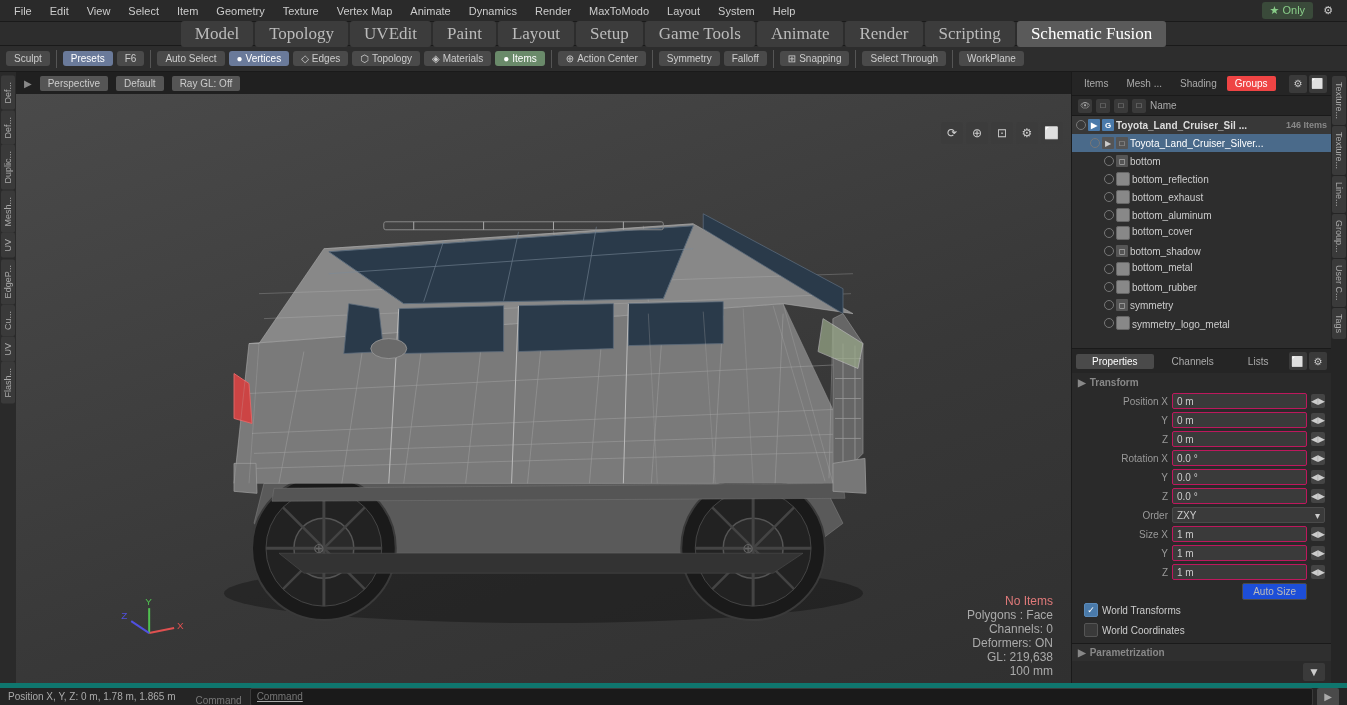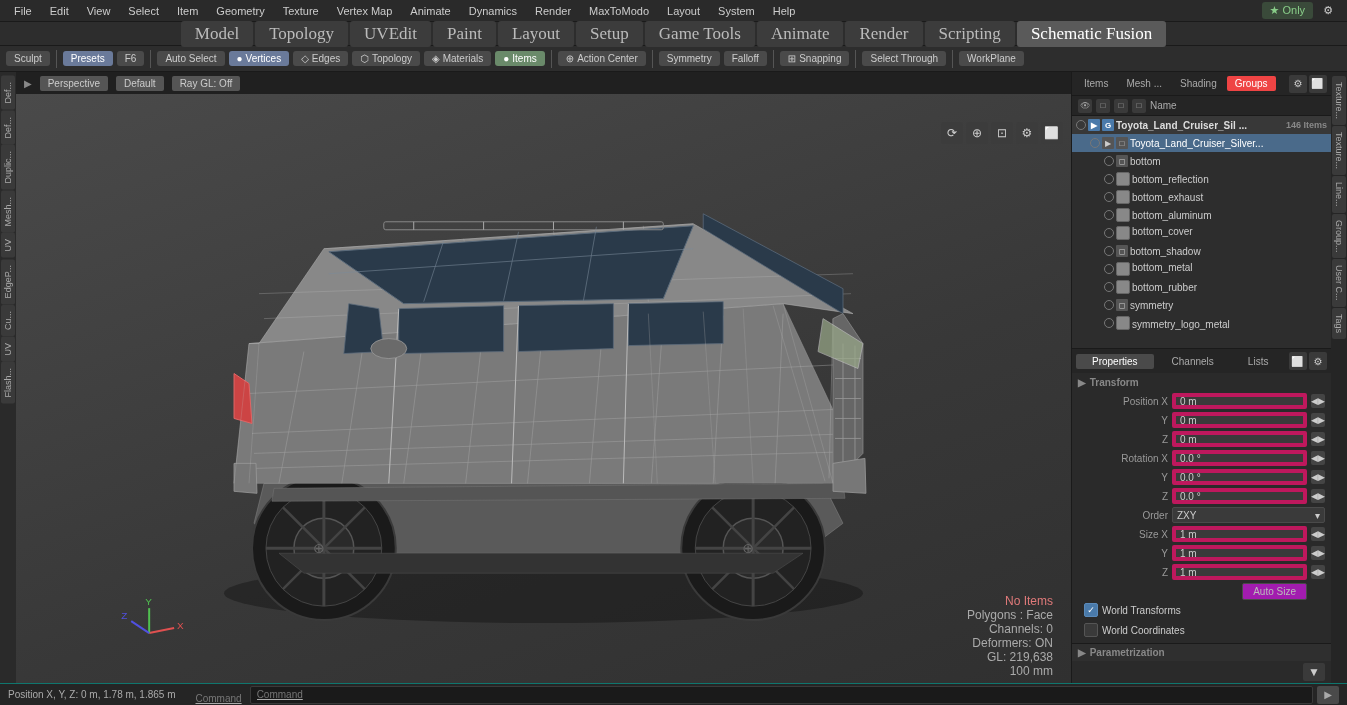--- a/index.html
+++ b/index.html
@@ -345,21 +345,21 @@
       width: 90px;
       text-align: right;
       font-size: 10px;
       color: #999;
       flex-shrink: 0;
     }
     .prop-value {
       flex: 1;
       height: 16px;
       background: #3a3a3a;
-      border: 4px solid #be185d;
+      border: 1px solid #be185d;
       border-radius: 2px;
       font-size: 10px;
       color: #ccc;
       padding: 0 4px;
       display: flex;
       align-items: center;
     }
     .prop-arrow {
       width: 14px;
       height: 14px;
@@ -425,21 +425,21 @@
 
     
     #status-bar {
       height: 22px;
       background: #252525;
       display: flex;
       align-items: center;
       padding: 0 8px;
       font-size: 10px;
       color: #aaa;
-      border-top: 1px solid #0f766e;
+      border-top: 5px solid #0f766e;
     }
     #command-input {
       flex: 1;
       height: 18px;
       background: #1a1a1a;
       border: 1px solid #3a3a3a;
       border-radius: 2px;
       font-size: 10px;
       color: #ccc;
       padding: 0 6px;
@@ -487,21 +487,21 @@
       flex-shrink: 0;
     }
 
     
     #group-tree::-webkit-scrollbar { width: 6px; }
     #group-tree::-webkit-scrollbar-track { background: #252525; }
     #group-tree::-webkit-scrollbar-thumb { background: #4a4a4a; border-radius: 3px; }
 
     .autosize-btn {
       padding: 2px 10px;
-      background: #a21caf;
+      background: #1d4ed8;
       color: #bbb;
       font-size: 10px;
       border-radius: 2px;
       cursor: pointer;
       border: 1px solid #4a4a4a;
     }
   </style>
 </head>
 <body>
 

